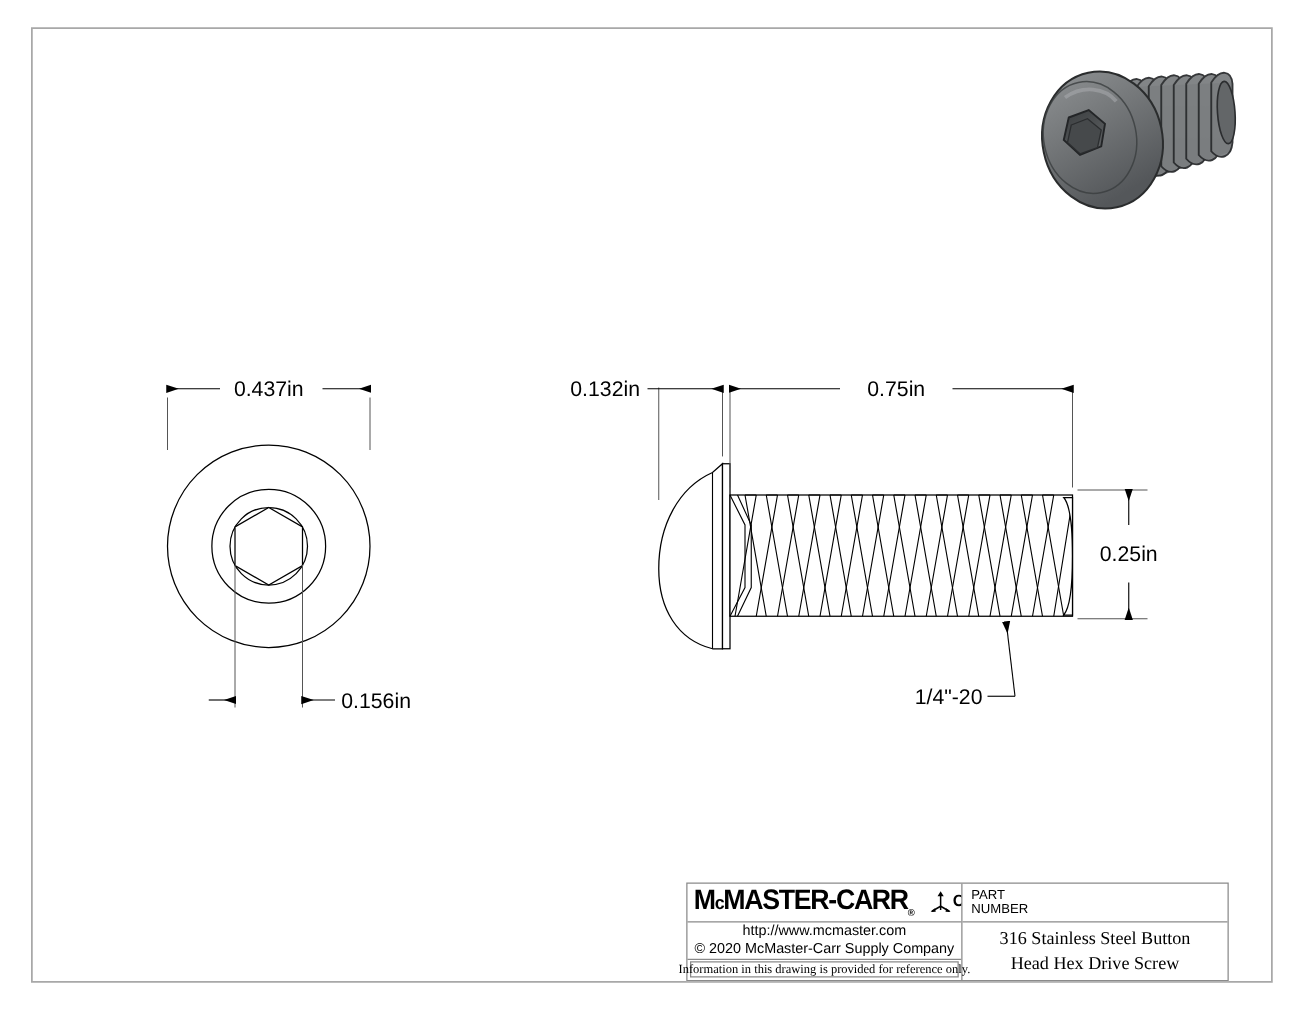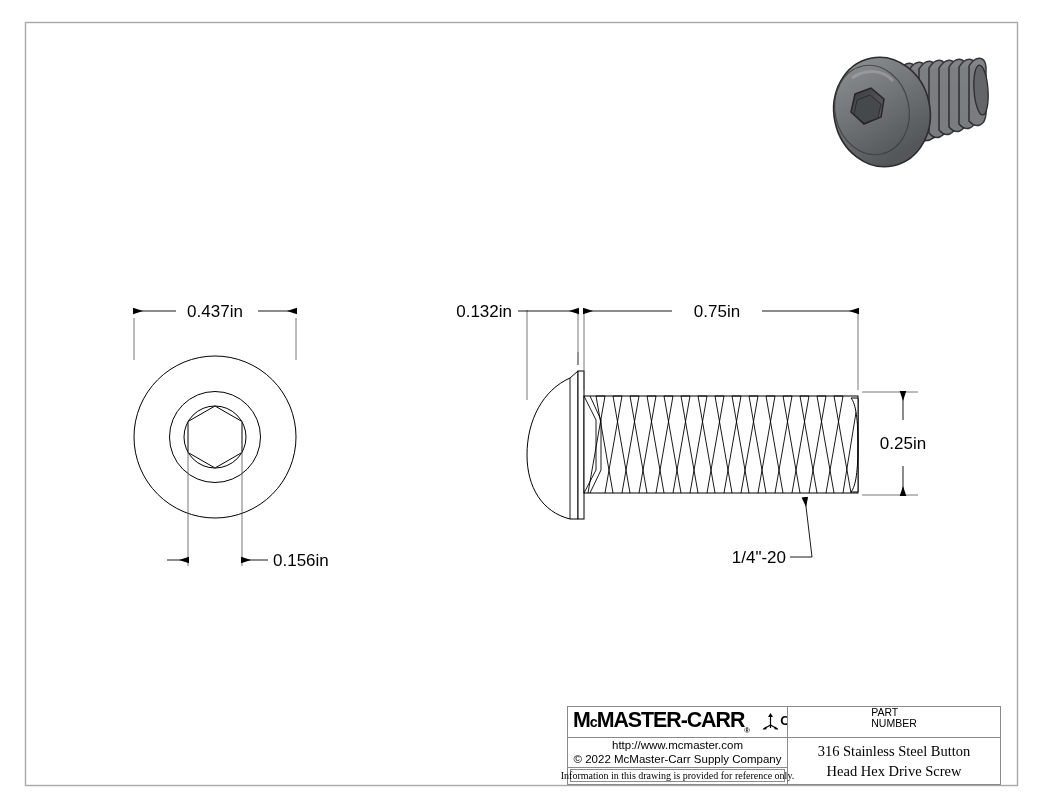--- a/index.html
+++ b/index.html
@@ -32,21 +32,21 @@
     fill: #000000;
   }
   .thin { stroke: #000000; stroke-width: 0.9; fill: none; }
   .ext  { stroke: #555555; stroke-width: 0.8; fill: none; }
   .part { stroke: #000000; stroke-width: 1.0; fill: #ffffff; }
   .frame { stroke: #a8a8a8; stroke-width: 1.4; fill: none; }
 
   
   #titleblock {
     position: absolute;
-    left: 567px;
+    left: 549px;
     top: 706px;
     width: 434px;
     height: 79px;
     border: 1.3px solid #8a8a8a;
     box-sizing: border-box;
     background: #ffffff;
     display: flex;
   }
   .tb-left {
     width: 220px;
@@ -139,21 +139,20 @@
     white-space: nowrap;
     font-family: Liberation Serif, serif;
   }
   .tb-part-row {
     height: 31px;
     box-sizing: border-box;
     border-bottom: 1.3px solid #8a8a8a;
     display: flex;
     align-items: center;
     padding-left: 7px;
-    flex-direction: column;
   }
   .pn-label {
     font-size: 10.5px;
     line-height: 1.05;
     color: #000000;
     text-align: left;
     white-space: nowrap;
     margin-right: 7px;
   }
   .pn-value {
@@ -337,21 +336,21 @@
             <path d="M8.5,2 L11,6 L6,6 Z" fill="#000000"></path>
             <path d="M0.5,18.5 L4,15.5 L4.6,18.3 Z" fill="#000000"></path>
             <path d="M16.5,18.5 L13,15.5 L12.4,18.3 Z" fill="#000000"></path>
           </svg>
           <span class="cadtxt">CAD</span>
         </span>
       </div>
 
       <div class="tb-url-row">
         <div>http://www.mcmaster.com</div>
-        <div>© 2022 McMaster-Carr Supply Company</div>
+        <div>© 2020 McMaster-Carr Supply Company</div>
       </div>
 
       <div class="tb-note-row">
         <div class="noteinner">
           <span>Information in this drawing is provided for reference only.</span>
         </div>
       </div>
     </div>
 
     <div class="tb-right">

